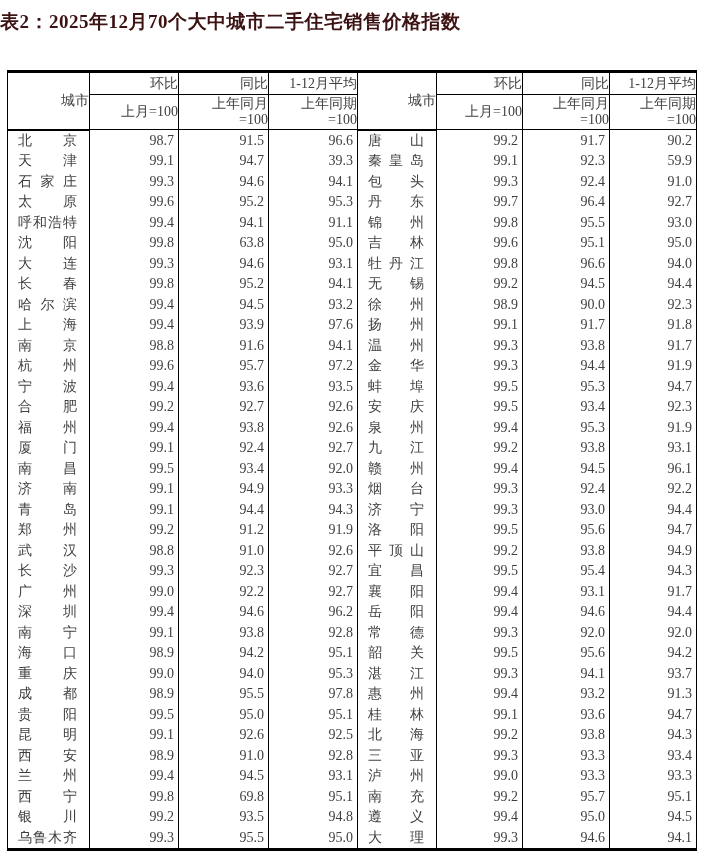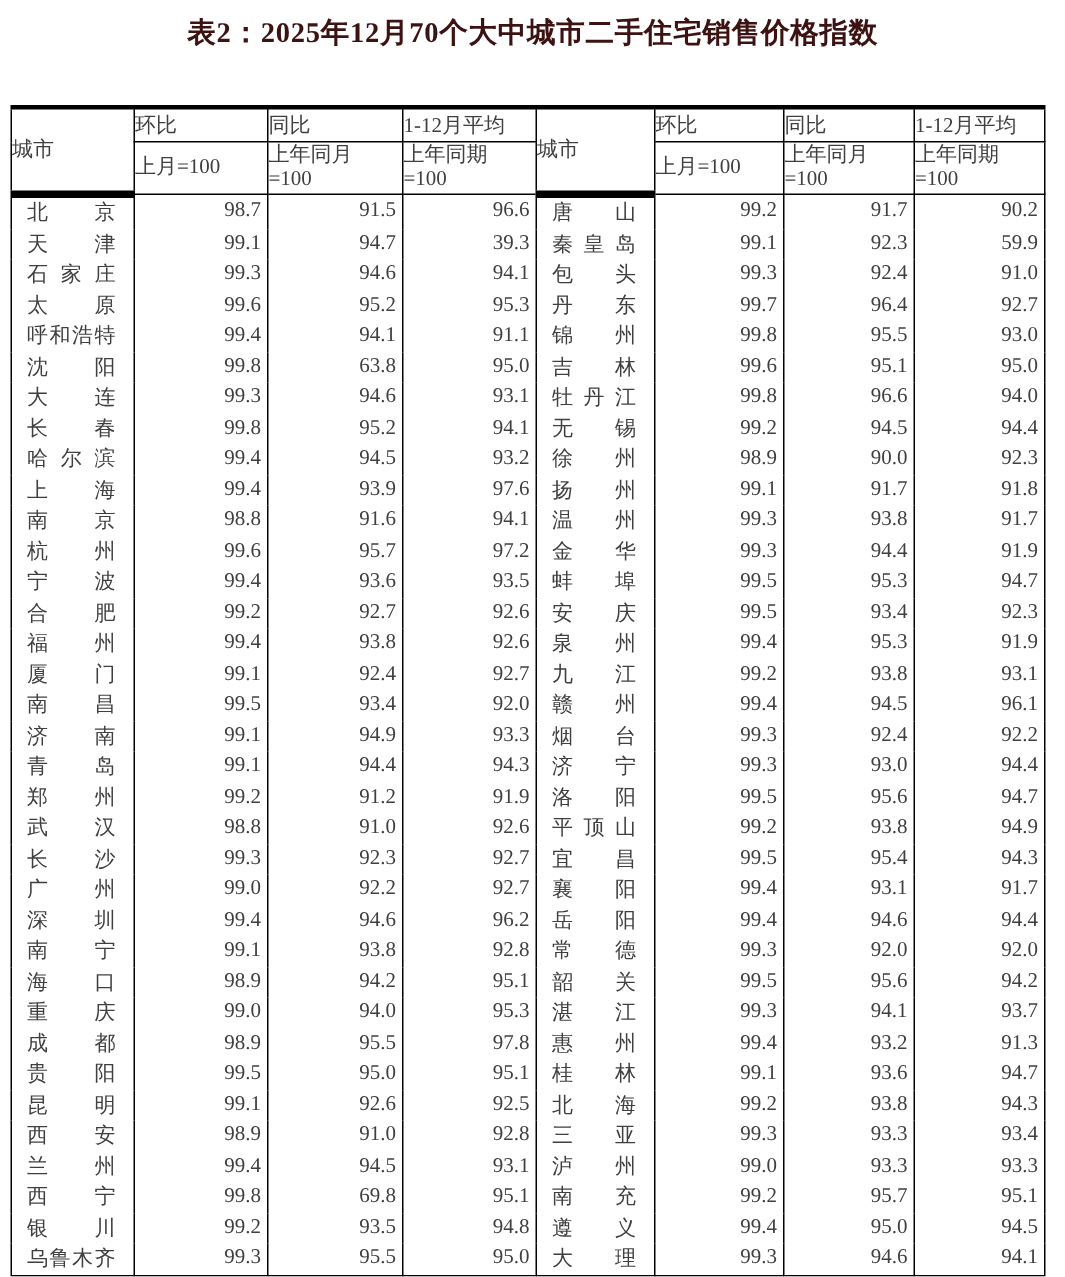--- a/index.html
+++ b/index.html
@@ -10,21 +10,21 @@
     font-family: "Liberation Serif", "DejaVu Serif", serif;
   }
   .page {
     width: 710px;
     height: 851px;
     background: #ffffff;
     overflow: hidden;
   }
   .title {
     margin-top: 9px;
-    text-align: center;
+    text-align: left;
     font-size: 19px;
     font-weight: bold;
     color: #3c1212;
     letter-spacing: 0.5px;
   }
   table.price-index {
     border-collapse: collapse;
     table-layout: fixed;
     margin: 35px 0 0 7px;
     width: 690px;
@@ -42,25 +42,25 @@
   col.c-yoy-r   { width: 87px; }
   col.c-avg-r   { width: 87px; }
   th, td {
     border-left: 1px solid #000;
     border-right: 1px solid #000;
     padding: 0;
     font-weight: normal;
     color: #3f3f3f;
     font-size: 14px;
   }
-  thead th { text-align: left; vertical-align: middle; }
+  thead th { text-align: right; vertical-align: middle; }
   thead tr.hrow1 { height: 23px; }
   thead tr.hrow2 { height: 35px; }
   thead tr.hrow1 th.h1 { border-bottom: 1px solid #000; }
-  thead th.city-h { border-bottom: 5px solid #000000; }
+  thead th.city-h { border-bottom: 2px solid #000000; }
   thead tr.hrow2 th { border-bottom: 1px solid #000; white-space: pre-line; line-height: 16px; }
   tbody td { height: 20.5px; vertical-align: middle; }
   td.city { padding: 0 12px 0 10px; }
   .cjust {
     display: flex;
     justify-content: space-between;
     width: 100%;
   }
   .cjust span { display: inline-block; }
   td.num {

